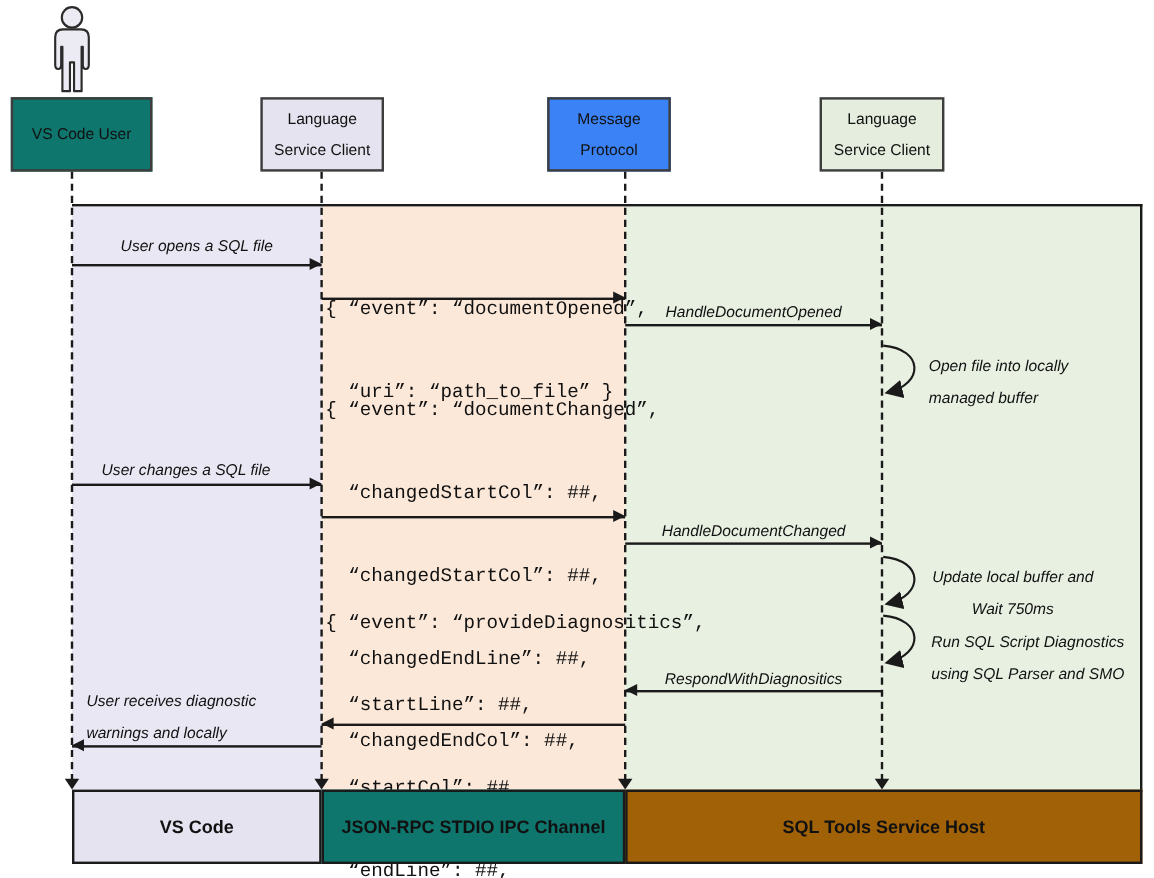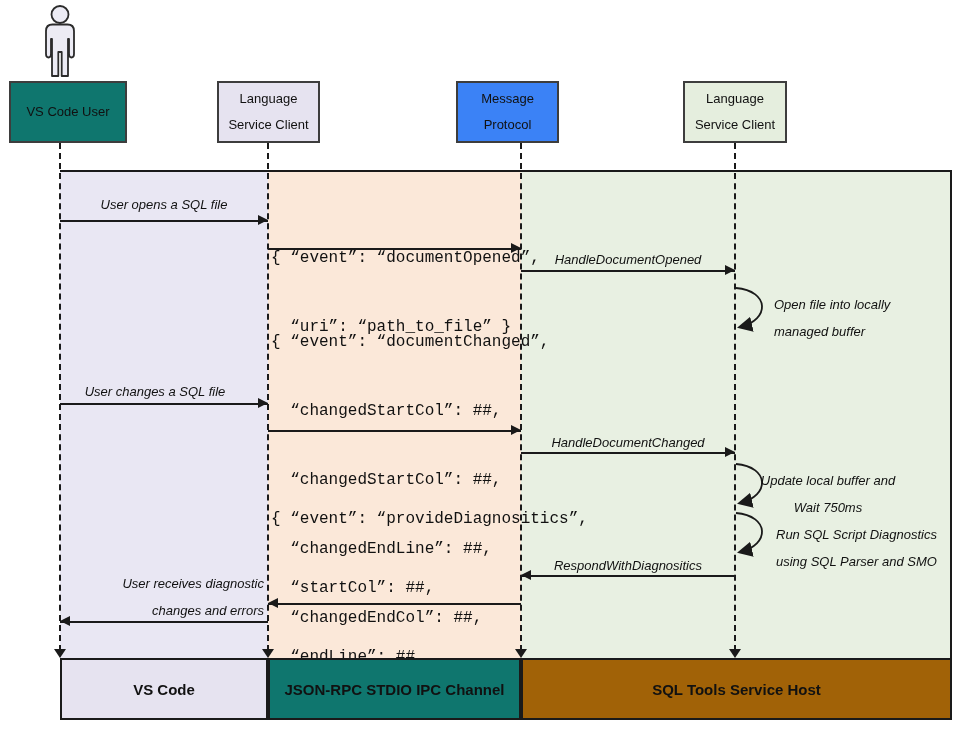--- a/index.html
+++ b/index.html
@@ -108,48 +108,49 @@
   </svg>
 
   <div class="msg-label centered" style="left:60px; width:208px; top:197px;">User opens a SQL file</div>
   <div class="msg-label centered" style="left:521px; width:214px; top:252px;">HandleDocumentOpened</div>
   <div class="note" style="left:774px; top:291px;">
     <div>Open file into locally</div>
     <div>managed buffer</div>
   </div>
   <div class="msg-label centered" style="left:60px; width:190px; top:384px;">User changes a SQL file</div>
   <div class="msg-label centered" style="left:521px; width:214px; top:435px;">HandleDocumentChanged</div>
-  <div class="note" style="left:742px; width:172px; top:467px; text-align:center;">
+  <div class="note" style="left:758px; width:172px; top:467px; text-align:center;">
     <div>Update local buffer and</div>
     <div>Wait 750ms</div>
   </div>
   <div class="note" style="left:776px; top:521px;">
     <div>Run SQL Script Diagnostics</div>
     <div>using SQL Parser and SMO</div>
   </div>
   <div class="msg-label centered" style="left:521px; width:214px; top:558px;">RespondWithDiagnositics</div>
-  <div class="note" style="left:56px; width:208px; top:570px; text-align:right;">
+  <div class="note" style="left:72px; width:208px; top:570px; text-align:left;">
     <div>User receives diagnostic</div>
-    <div>changes and errors</div>
+    <div>warnings and locally</div>
   </div>
 
   <div class="mono" style="left:271px; top:201px;">
     <div>{ “event”: “documentOpened”,</div>
     <div>  “uri”: “path_to_file” }</div>
   </div>
   <div class="mono" style="left:271px; top:285px;">
     <div>{ “event”: “documentChanged”,</div>
     <div>  “changedStartCol”: ##,</div>
     <div>  “changedStartCol”: ##,</div>
     <div>  “changedEndLine”: ##,</div>
     <div>  “changedEndCol”: ##,</div>
     <div>  “changedText”: “changed txt” }</div>
   </div>
   <div class="mono" style="left:271px; top:462px;">
     <div>{ “event”: “provideDiagnositics”,</div>
+    <div>  “startLine”: ##,</div>
     <div>  “startCol”: ##,</div>
     <div>  “endLine”: ##,</div>
     
     
   </div>
 
   <div class="bottombox" style="left: 60px; width: 208px; background-color: rgb(230, 227, 240);">
     <span>VS Code</span>
   </div>
   <div class="bottombox" style="left: 268px; width: 253px; background-color: #0f766e;">

